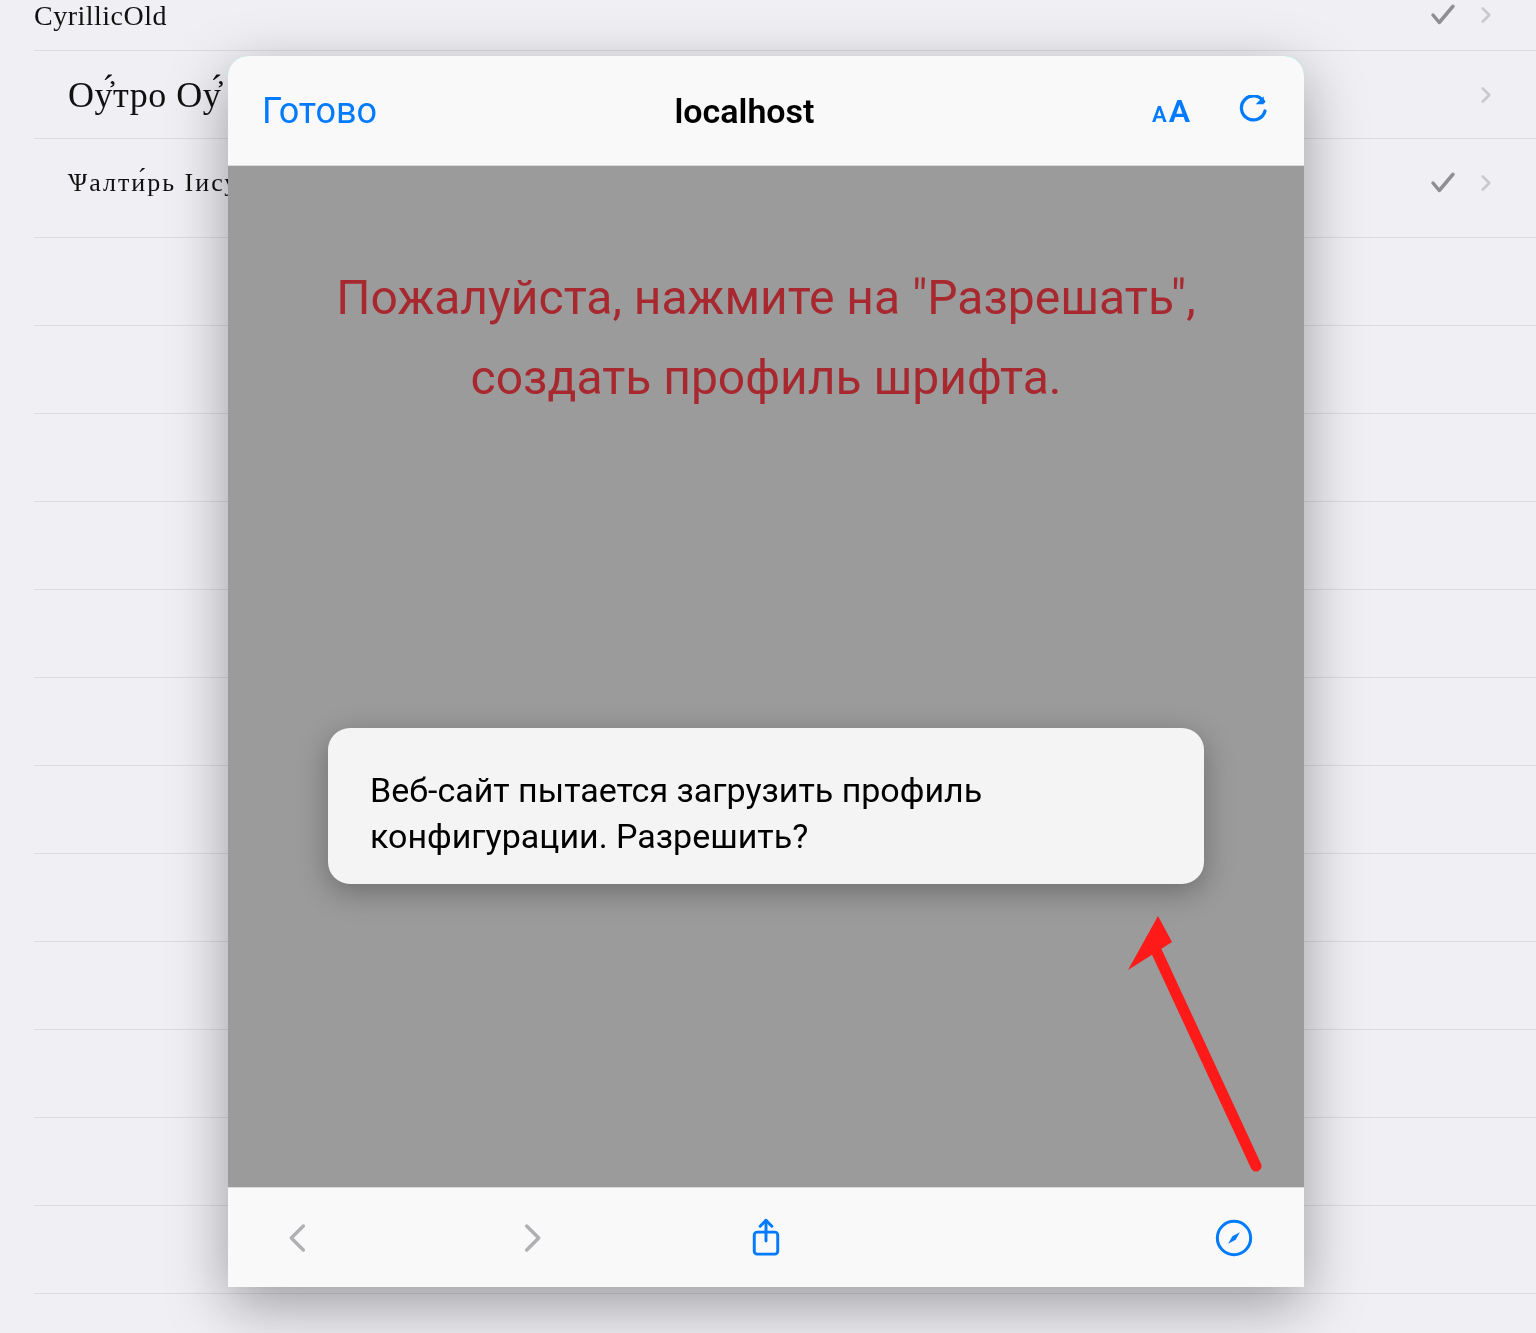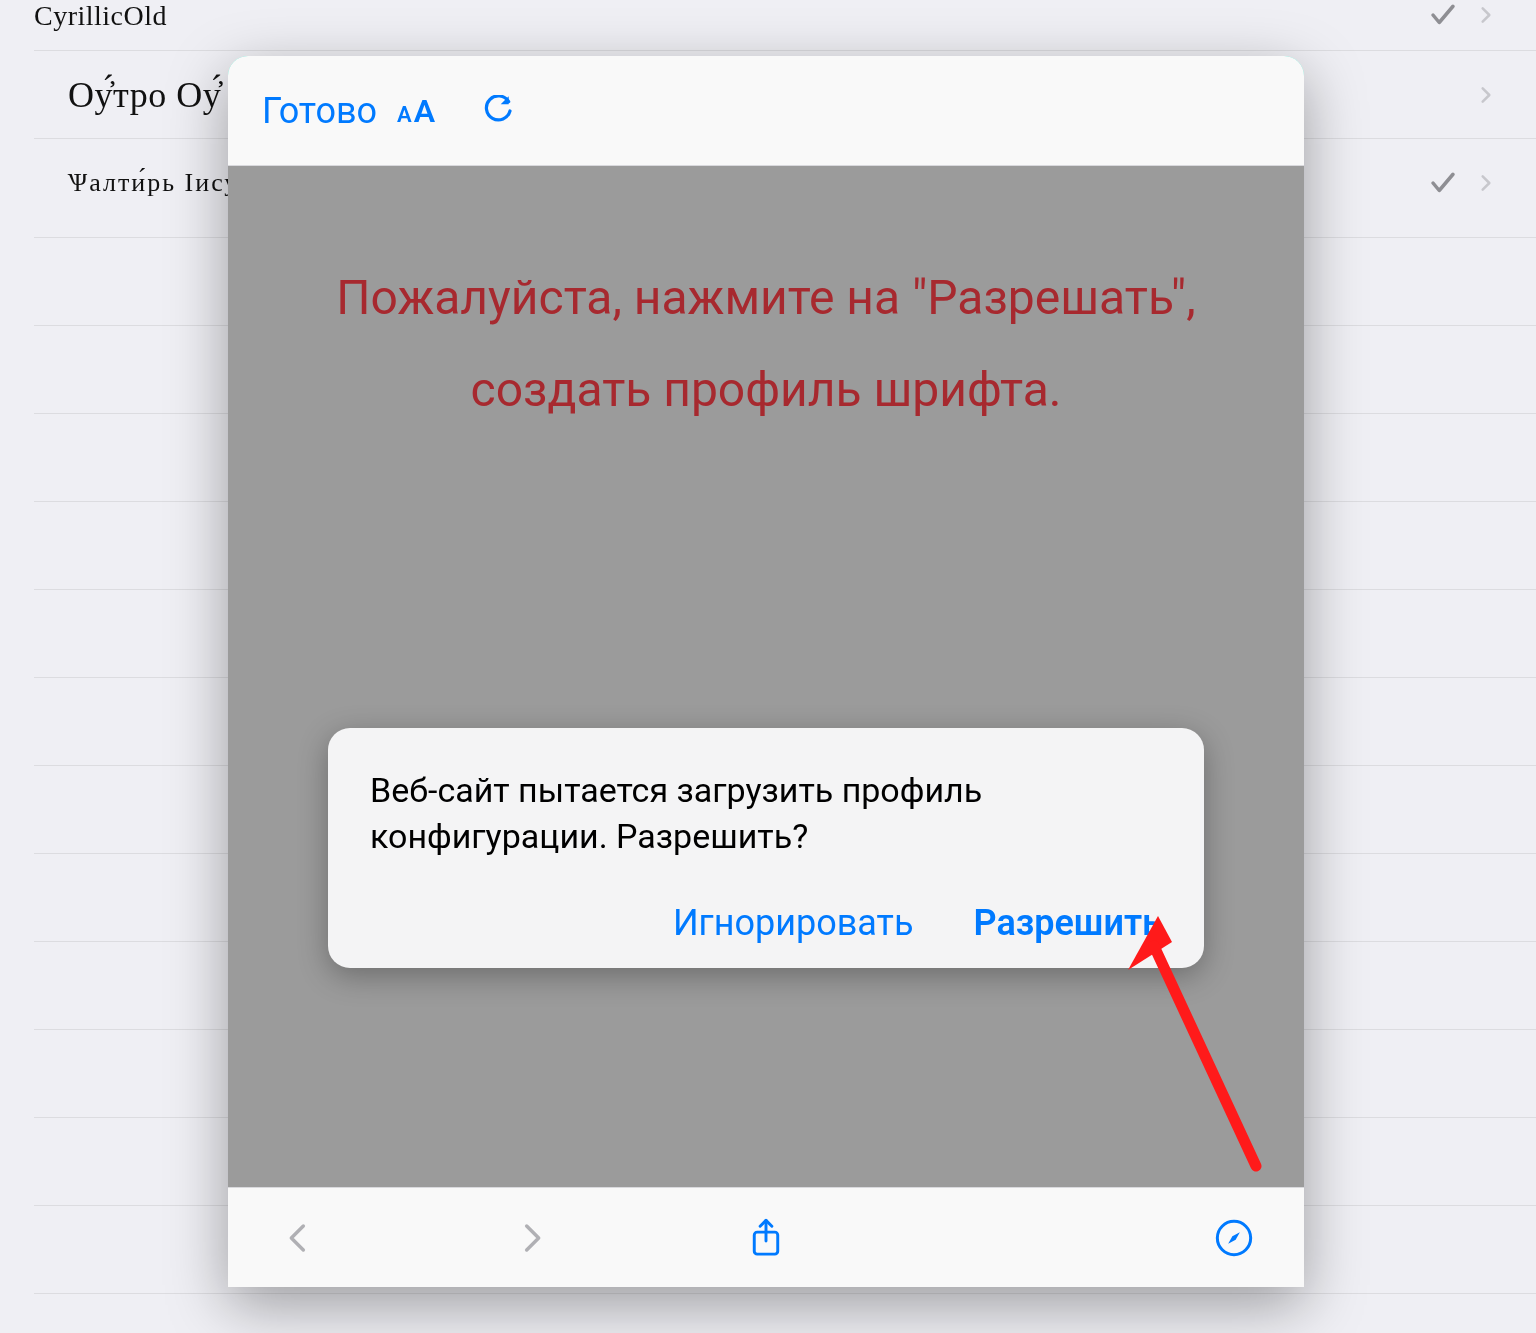--- a/index.html
+++ b/index.html
@@ -104,21 +104,21 @@
       padding-top: 96px;
     }
     .wv-msg {
       color:#a7292f;
       text-align:center;
       font-size: 48px;
       line-height: 1.5;
       padding: 0 60px;
       font-weight: 400;
     }
-    .wv-msg .l2 { display:block; margin-top: 20px; }
+    .wv-msg .l2 { display:block; margin-top: 8px; }
 
     .wv-alert {
       position:absolute;
       left: 100px; right: 100px;
       top: 562px;
       background:#f4f4f5;
       border-radius: 22px;
       box-shadow: 0 8px 30px rgba(0,0,0,.30);
       padding: 40px 42px 24px;
     }
@@ -229,44 +229,41 @@
   <div class="bg-rule-area" style="top:941px;"></div>
   <div class="bg-rule-area" style="top:1029px;"></div>
   <div class="bg-rule-area" style="top:1117px;"></div>
   <div class="bg-rule-area" style="top:1205px;"></div>
   <div class="bg-rule-area" style="top:1293px;"></div>
 </div>
 
 <div class="webview">
   <div class="wv-top">
     <span class="wv-done">Готово</span>
+    <span class="wv-title">localhost</span>
     <span class="wv-aa">
       <span class="sm">A</span>
         <span class="lg">A</span>
     </span>
     <span class="wv-reload">
       <svg viewBox="0 0 24 24" width="32" height="32" fill="none" stroke="currentColor" stroke-width="2.4" stroke-linecap="round" stroke-linejoin="round">
         <path d="M20 5 A9 9 0 1 0 21 12"></path>
         <polyline points="20 1 20 7 14 7" fill="currentColor" stroke="none"></polyline>
       </svg>
     </span>
   </div>
 
   <div class="wv-body">
     <div class="wv-msg">
       <span>Пожалуйста, нажмите на "Разрешать",</span>
       <span class="l2">создать профиль шрифта.</span>
     </div>
 
     <div class="wv-alert">
       <div class="wv-alert-text">Веб-сайт пытается загрузить профиль конфигурации. Разрешить?</div>
-      <div class="wv-alert-buttons">
-        <span>Игнорировать</span>
-        <span class="allow">Разрешить</span>
-      </div>
     </div>
 
     <svg class="arrow" viewBox="0 0 160 260">
       <defs>
         <marker id="ah" markerWidth="10" markerHeight="10" refX="5" refY="2" orient="auto">
           <polygon points="0,0 10,2 0,4" fill="#ff1a1a"></polygon>
         </marker>
       </defs>
       <polygon points="20,54 64,26 50,0" fill="#ff1a1a"></polygon>
       <line x1="46" y1="30" x2="148" y2="250" stroke="#ff1a1a" stroke-width="11" stroke-linecap="round"></line>

